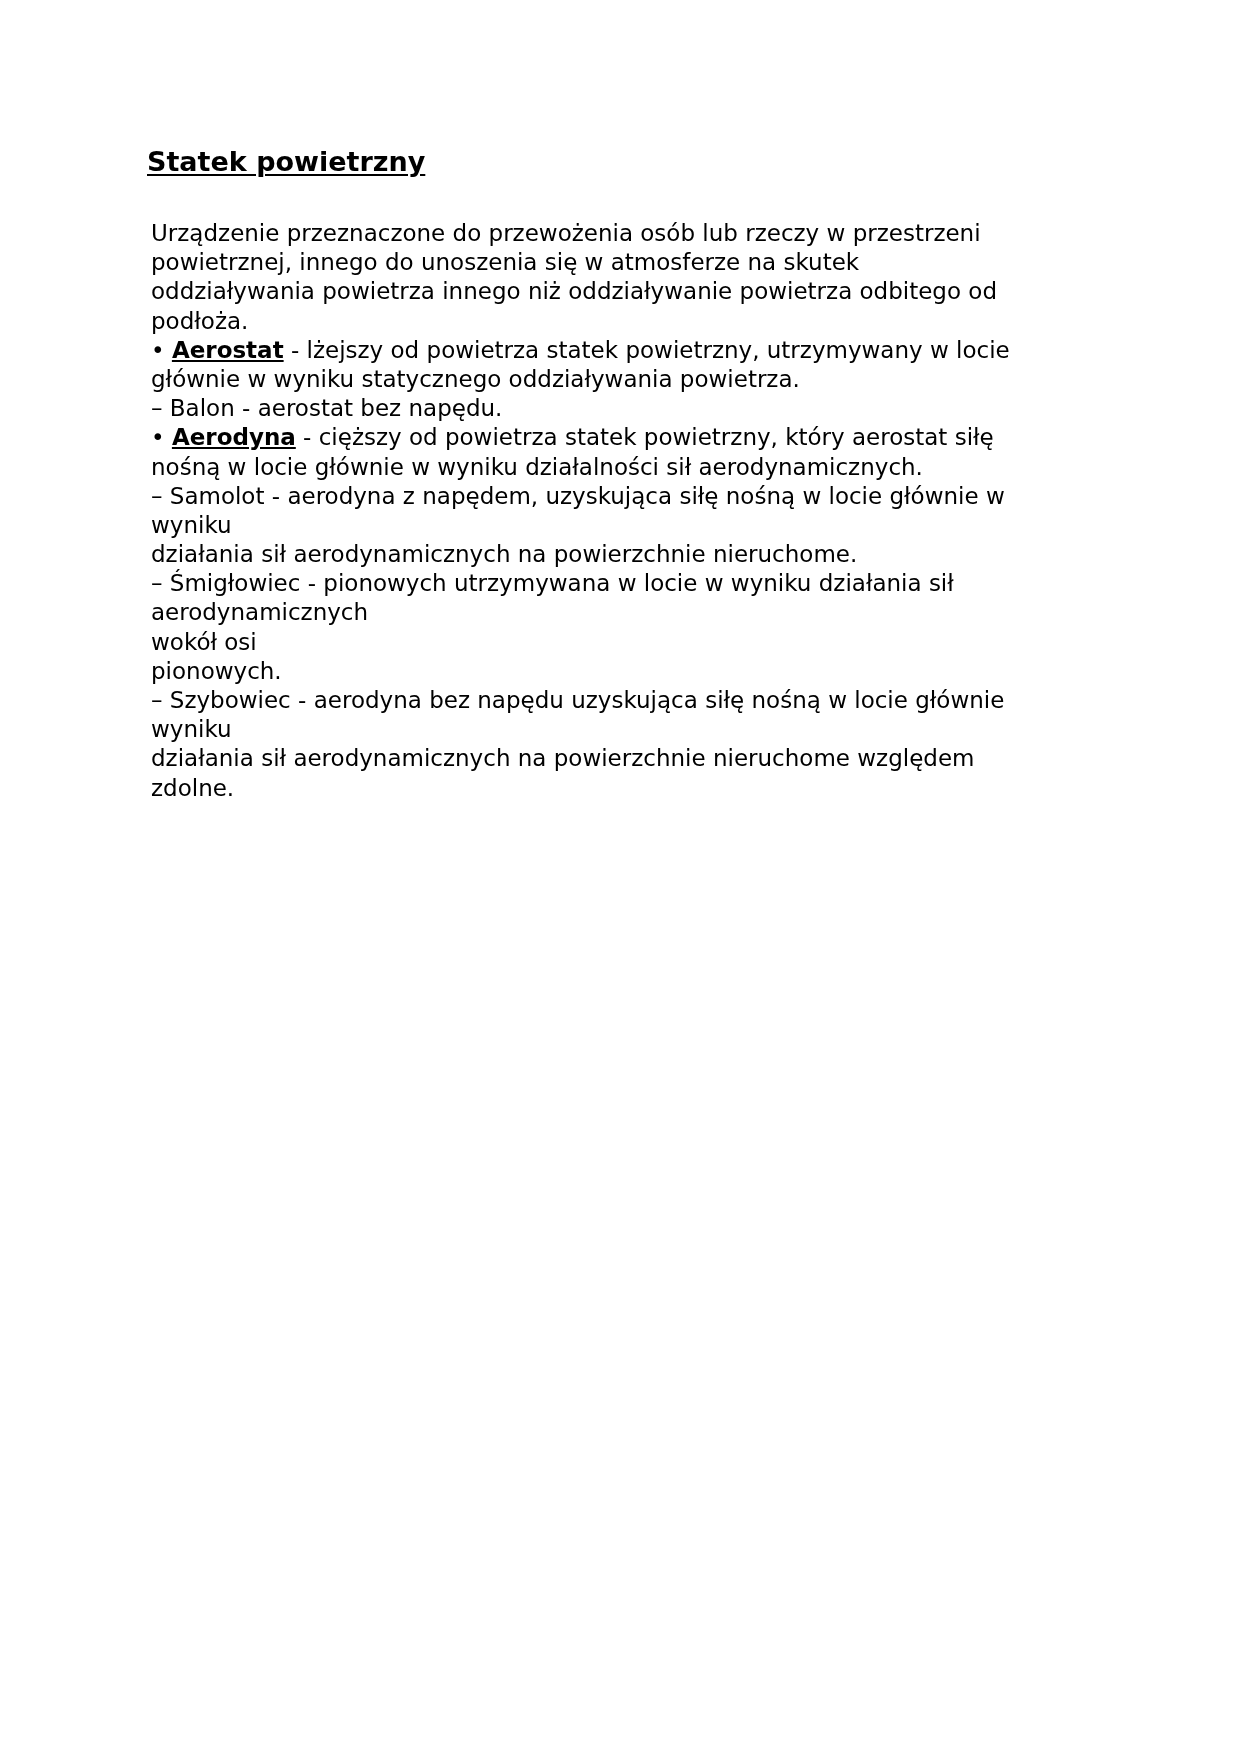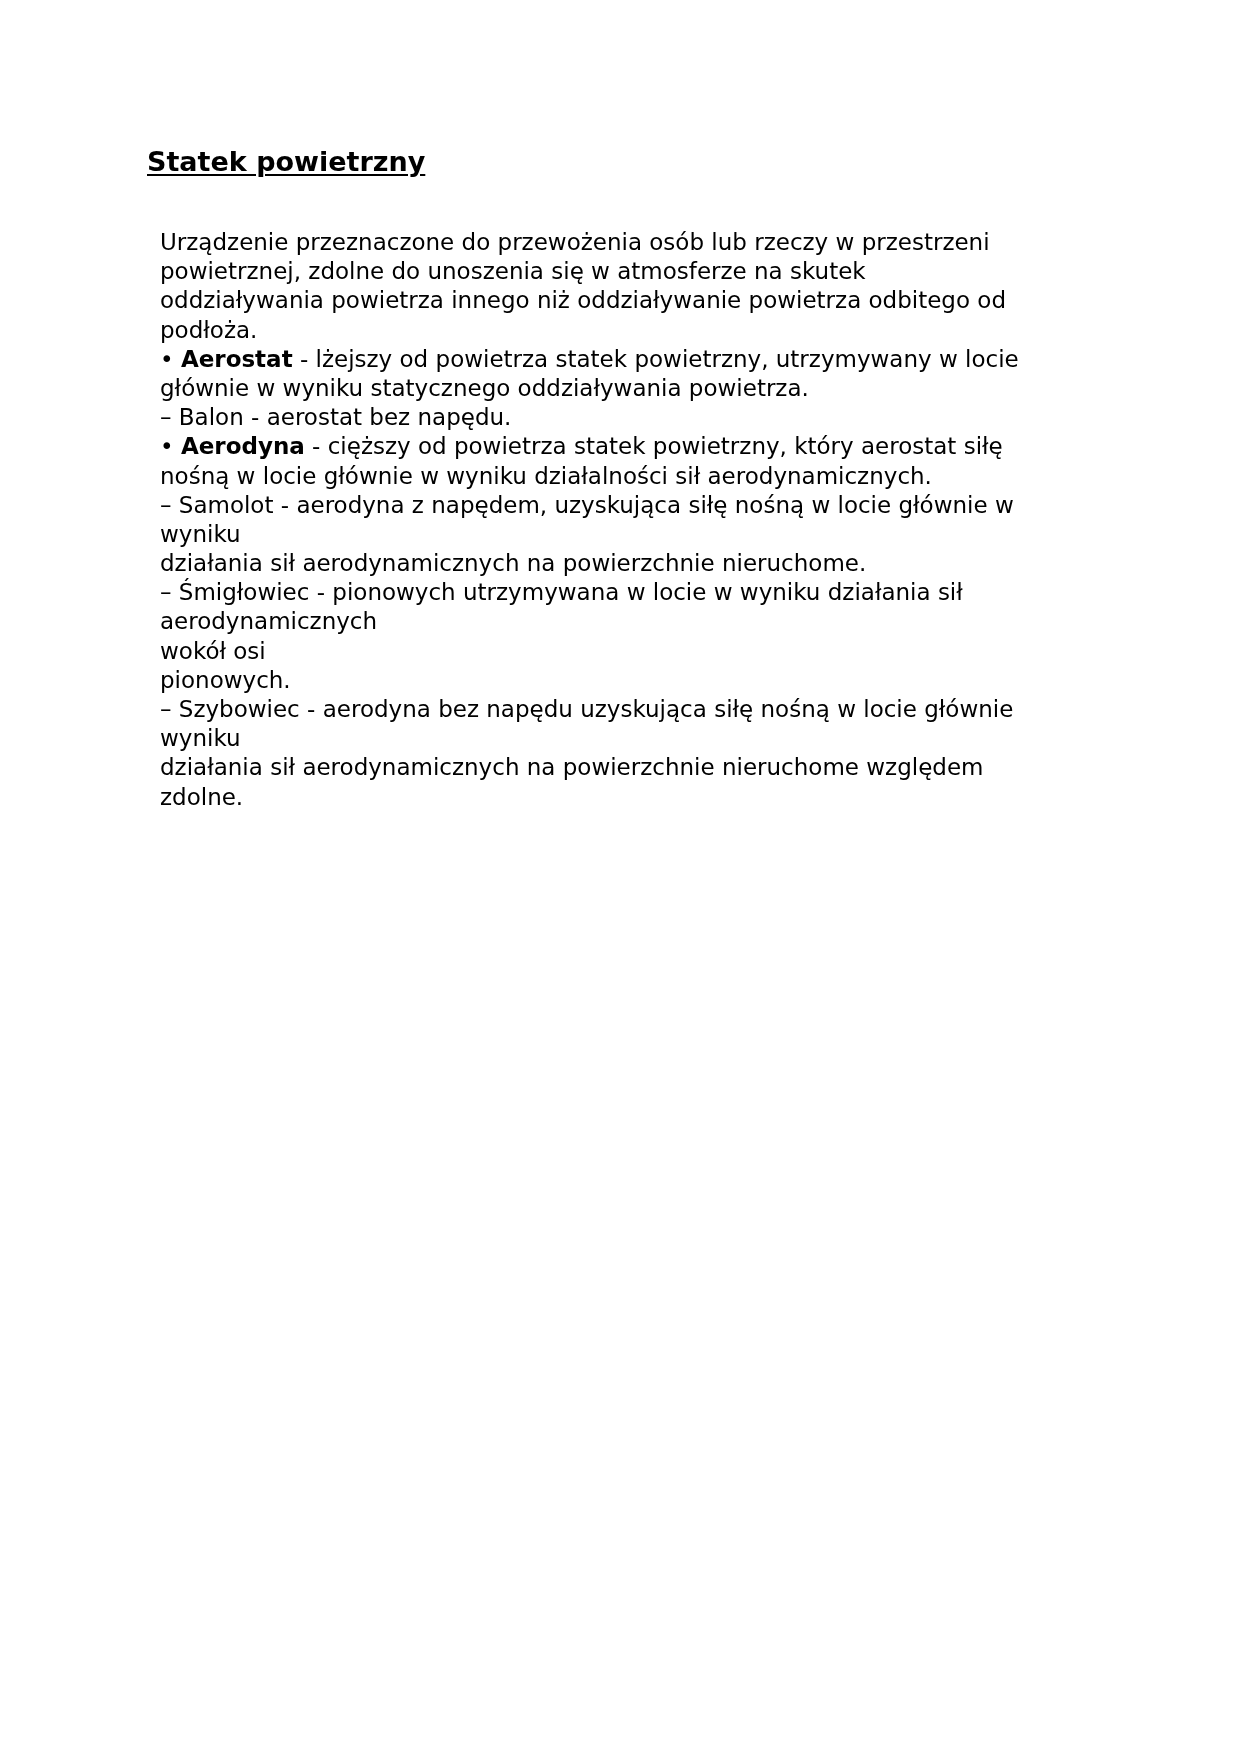--- a/index.html
+++ b/index.html
@@ -39,40 +39,41 @@
       margin: 0;
     }
     .body-text {
       position: absolute;
       left: 147px;
       top: 215px;
       width: 960px;
       font-family: "DejaVu Sans", sans-serif;
       font-size: 23px;
       line-height: 29.2px;
-      margin: 13px;
+      margin: 4px;
     }
     .line {
       display: block;
       white-space: nowrap;
       height: 29.2px;
     }
     .bold {
       font-weight: bold;
+      text-decoration: underline;
     }
   </style>
 </head>
 <body>
 
 <div class="page">
   <h1 class="title">Statek powietrzny</h1>
 
   <div class="body-text">
     <span class="line">Urządzenie przeznaczone do przewożenia osób lub rzeczy w przestrzeni</span>
-    <span class="line">powietrznej, zdolne do unoszenia się w atmosferze na skutek</span>
+    <span class="line">powietrznej, innego do unoszenia się w atmosferze na skutek</span>
     <span class="line">oddziaływania powietrza innego niż oddziaływanie powietrza odbitego od</span>
     <span class="line">podłoża.</span>
 
     <span class="line"><span>• </span><span class="bold">Aerostat</span><span> - lżejszy od powietrza statek powietrzny, utrzymywany w locie</span></span>
     <span class="line">głównie w wyniku statycznego oddziaływania powietrza.</span>
     <span class="line">– Balon - aerostat bez napędu.</span>
 
     <span class="line"><span>• </span><span class="bold">Aerodyna</span><span> - cięższy od powietrza statek powietrzny, który aerostat siłę</span></span>
     <span class="line">nośną w locie głównie w wyniku działalności sił aerodynamicznych.</span>
     <span class="line">– Samolot - aerodyna z napędem, uzyskująca siłę nośną w locie głównie w</span>

